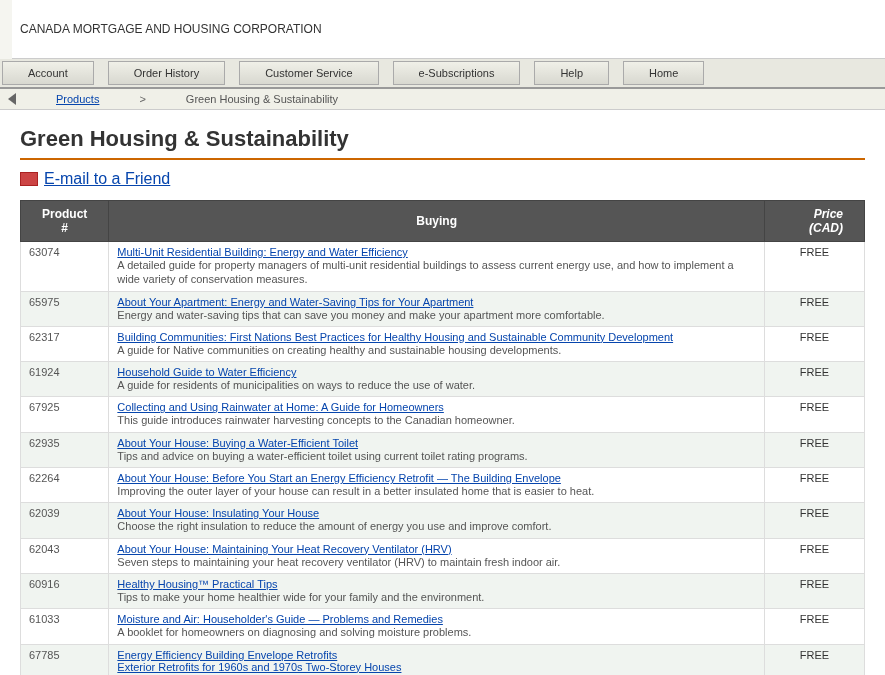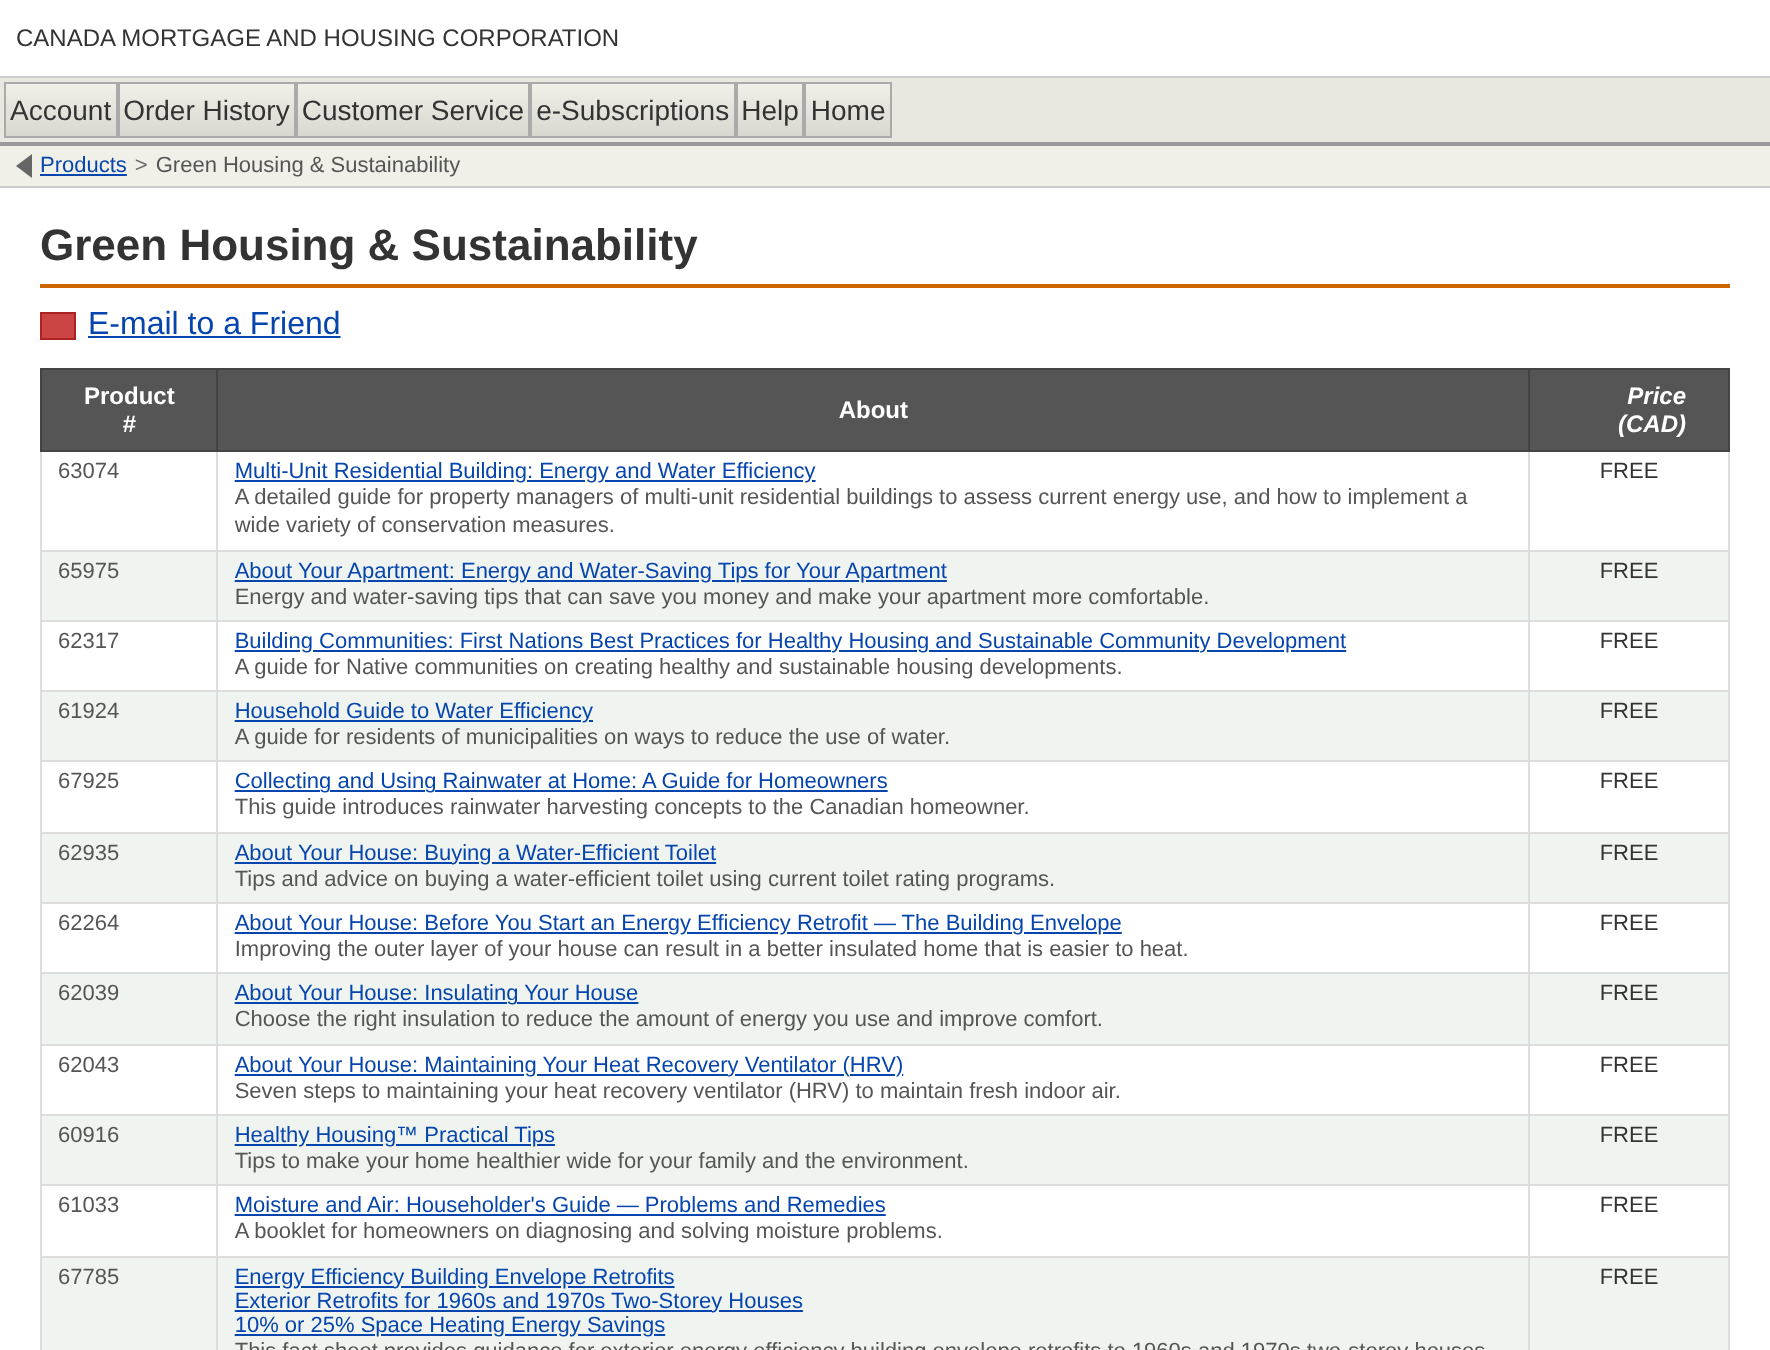--- a/index.html
+++ b/index.html
@@ -1,26 +1,26 @@
 <!DOCTYPE html>
 <html><head>
   <meta charset="utf-8">
   <style>
     * { margin: 0; padding: 0; box-sizing: border-box; }
     body { font-family: Arial, sans-serif; font-size: 12px; background: #f5f5f0; color: #333; width: 885px; }
 
     
-    #header { background: #fff; border-bottom: 1px solid #ccc; padding: 12px 8px; }
+    #header { background: #fff; border-bottom: 1px solid #ccc; padding: 22px 8px; margin-left: 12px; }
 
     
     #navbar { background: #e8e8e0; border-bottom: 2px solid #999; display: flex; align-items: center; padding: 2px 2px; }
-    .nav-tab { padding: 5px 2px; border: 1px solid #aaa; background: linear-gradient(to bottom, #f0f0e8, #d8d8d0); cursor: pointer; font-size: 14px; color: #333; margin-right: 0; }
+    .nav-tab { padding: 5px 25px; border: 1px solid #aaa; background: linear-gradient(to bottom, #f0f0e8, #d8d8d0); cursor: pointer; font-size: 11px; color: #333; margin-right: 14px; }
 
     
-    #breadcrumb-bar { background: #f0f0e8; border-bottom: 1px solid #ccc; padding: 4px 8px; display: flex; align-items: center; font-size: 11px; }
+    #breadcrumb-bar { background: #f0f0e8; border-bottom: 1px solid #ccc; padding: 4px 8px; display: flex; align-items: center; font-size: 11px; gap: 36px; }
     .breadcrumb-arrow { width: 0; height: 0; border-top: 6px solid transparent; border-bottom: 6px solid transparent; border-right: 8px solid #666; margin-right: 4px; cursor: pointer; }
     .breadcrumb-link { color: #0645ad; text-decoration: underline; cursor: pointer; }
     .breadcrumb-sep { margin: 0 4px; color: #666; }
     .breadcrumb-current { color: #555; }
 
     
     #main { background: #fff; margin: 0; padding: 16px 20px; min-height: 580px; }
     #page-title { font-size: 22px; font-weight: bold; color: #333; margin-bottom: 10px; border-bottom: 2px solid #cc6600; padding-bottom: 6px; }
 
     
@@ -72,21 +72,21 @@
 
   <div id="email-link-row">
     <span class="email-icon"></span>
     <span class="email-link">E-mail to a Friend</span>
   </div>
 
   <table id="products-table">
     <thead>
       <tr>
         <th class="center" style="width:80px">Product #</th>
-        <th class="center">About</th>
+        <th class="center">Buying</th>
         <th class="right" style="width:100px">Price (CAD)</th>
       </tr>
     </thead>
     <tbody id="table-body">
     <tr>
           <td class="product-num">63074</td>
           <td><a class="product-link" href="#">Multi-Unit Residential Building: Energy and Water Efficiency</a><span class="product-desc">A detailed guide for property managers of multi-unit residential buildings to assess current energy use, and how to implement a wide variety of conservation measures.</span></td>
           <td class="price">FREE</td>
         </tr>
         <tr>

